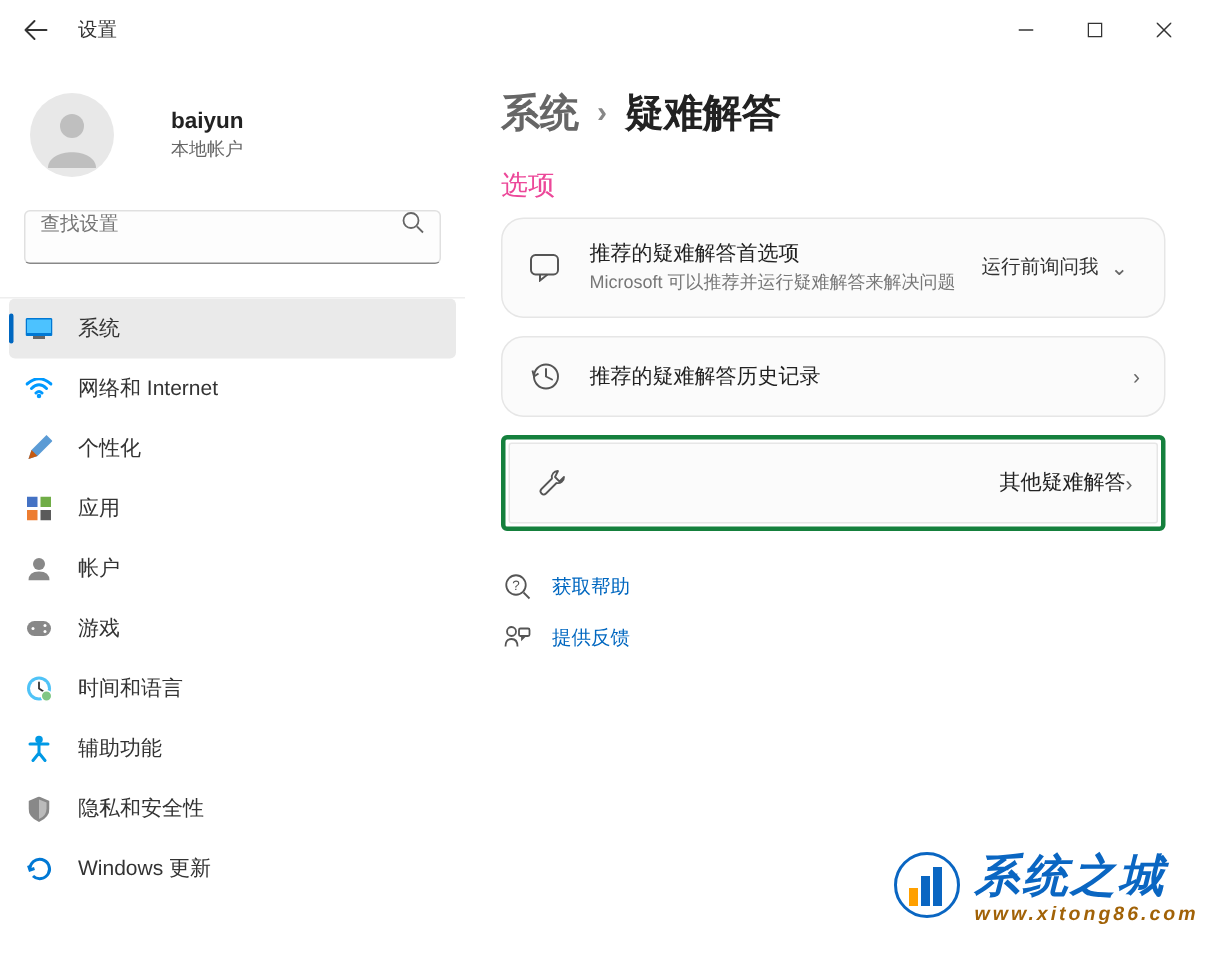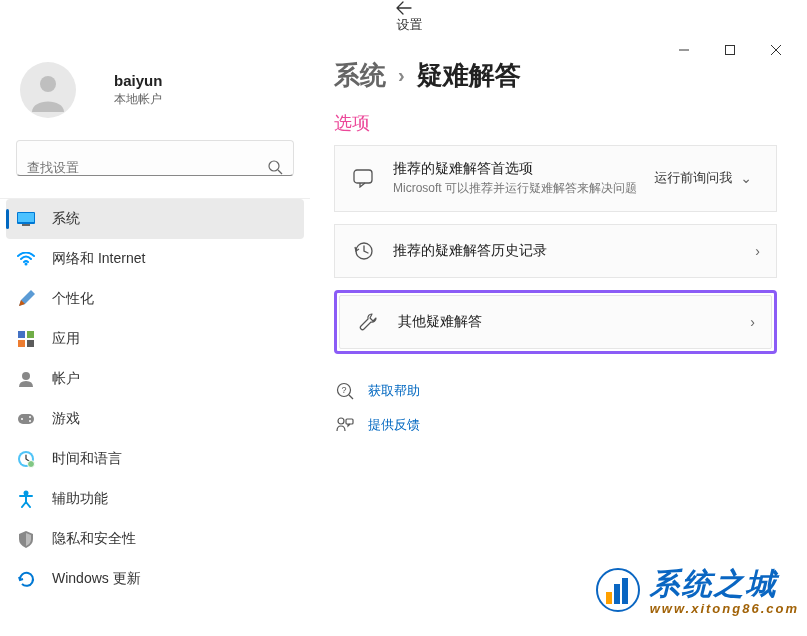--- a/index.html
+++ b/index.html
@@ -13,21 +13,20 @@
       height: 636px;
       background: #fff;
       position: relative;
       overflow: hidden;
     }
     .titlebar {
       height: 40px;
       display: flex;
       align-items: center;
       padding: 0 8px;
-      flex-direction: column;
     }
     .back-btn {
       width: 32px;
       height: 32px;
       display: flex;
       align-items: center;
       justify-content: center;
       cursor: pointer;
       border-radius: 4px;
     }
@@ -85,21 +84,21 @@
       margin-top: 2px;
     }
     .search-wrap {
       margin: 4px 16px 12px 16px;
       height: 36px;
       background: #fdfdfd;
       border: 1px solid #e0e0e0;
       border-bottom: 1.5px solid #888;
       border-radius: 4px;
       display: flex;
-      align-items: flex-end;
+      align-items: flex-start;
       padding: 0 10px;
     }
     .search-wrap input {
       flex: 1;
       border: none;
       outline: none;
       font-size: 13px;
       background: transparent;
       color: #555;
     }
@@ -161,21 +160,21 @@
     }
     .bc-sep { color: #888; font-size: 20px; }
     .section-label {
       font-size: 18px;
       color: #ec4899;
       margin-bottom: 10px;
     }
     .card {
       background: #fbfbfb;
       border: 1px solid #e6e6e6;
-      border-radius: 0;
+      border-radius: 15px;
       padding: 14px 16px;
       display: flex;
       align-items: center;
       margin-bottom: 12px;
       cursor: pointer;
     }
     .card-icon {
       width: 24px;
       height: 24px;
       margin-right: 18px;
@@ -197,24 +196,25 @@
     }
     .card-action {
       font-size: 13px;
       color: #333;
       display: flex;
       align-items: center;
       gap: 8px;
       padding: 4px 8px;
     }
     .highlight {
-      border: 3px solid #8b5cf6;
+      border: 3px solid #15803d;
       border-radius: 4px;
       padding: 2px;
       margin-bottom: 8px;
+      text-align: right;
     }
     .highlight .card { margin-bottom: 0; border-radius: 2px; }
     .footer-links {
       margin-top: 20px;
     }
     .footer-link {
       display: flex;
       align-items: center;
       gap: 14px;
       font-size: 13px;

